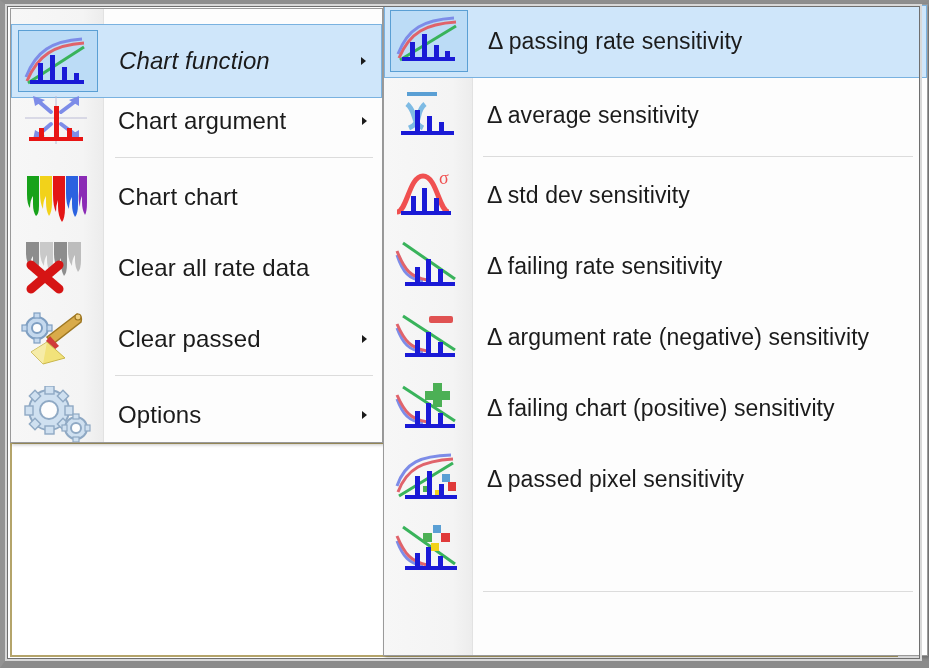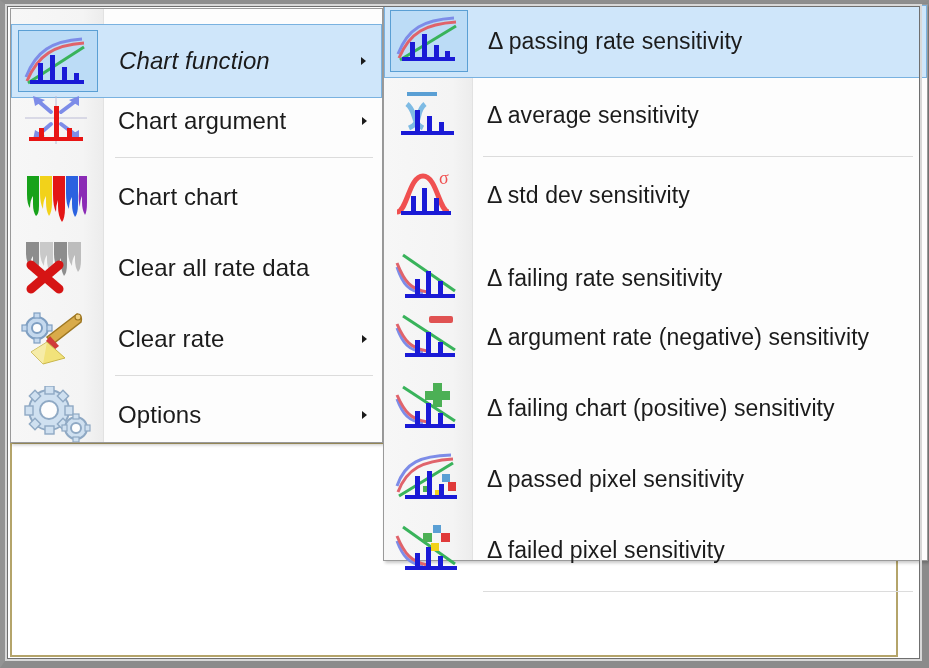--- a/index.html
+++ b/index.html
@@ -88,21 +88,21 @@
   #mainmenu .menuitem .icon{left:4px;top:4px;width:84px;height:62px;}
   #mainmenu .menuitem.selected{left:0;top:0;width:371px;height:74px;}
   #mainmenu .menuitem.selected .icon{left:6px;top:5px;width:80px;height:62px;}
   #mainmenu .menuitem .label{
     position:absolute;left:107px;font-size:24px;letter-spacing:.1px;
   }
   #mainmenu .menuitem .arrow{right:15px;top:50%;margin-top:-4px;}
   #mainmenu .sep{left:104px;width:258px;}
 
   
-  #submenu{left:378px;top:0px;width:545px;height:557px;}
+  #submenu{left:378px;top:0px;width:545px;height:652px;}
   #submenu .gutter{width:88px;}
   #submenu .menuitem{
     position:absolute;left:0;width:543px;height:71px;
   }
   #submenu .menuitem .icon{left:3px;top:4px;width:82px;height:62px;}
   #submenu .menuitem.selected{left:0;top:0;width:543px;height:73px;}
   #submenu .menuitem.selected .icon{left:5px;top:4px;width:78px;height:62px;}
   #submenu .menuitem .label{
     position:absolute;left:103px;font-size:23px;letter-spacing:.1px;
   }
@@ -214,21 +214,21 @@
             <circle cx="16" cy="18" r="5" fill="#fdfdfd" stroke="#7f9fc2" stroke-width="2"></circle>
             <g fill="#c5d9ee" stroke="#7f9fc2" stroke-width="1.2">
               <rect x="13" y="3" width="6" height="5"></rect>
                 <rect x="13" y="28" width="6" height="5"></rect>
               <rect x="1" y="15" width="5" height="6"></rect>
                 <rect x="26" y="15" width="5" height="6"></rect>
             </g>
           </g>
         </svg>
       </span>
-      <span class="label">Clear rate</span>
+      <span class="label">Clear passed</span>
       <span class="arrow"></span>
     </div>
 
     <div class="sep" style="top:366px;"></div>
 
     <div class="menuitem" style="top:370px;">
       <span class="icon">
         <svg width="72" height="56" viewBox="0 0 72 56">
           <g>
             <circle cx="28" cy="24" r="20" fill="#cfe0f0" stroke="#8fa9c4" stroke-width="2"></circle>
@@ -310,21 +310,21 @@
             <rect x="18" y="28" width="5" height="16"></rect>
             <rect x="29" y="20" width="5" height="24"></rect>
             <rect x="41" y="30" width="5" height="14"></rect>
             <rect x="8" y="43" width="50" height="4"></rect>
           </g>
         </svg>
       </span>
       <span class="label">Δ std dev sensitivity</span>
     </div>
 
-    <div class="menuitem" style="top:238px;padding-left:16px;">
+    <div class="menuitem" style="top:226px;padding-left:16px;">
       <span class="icon">
         <svg width="70" height="54" viewBox="0 0 70 54">
           <path d="M4 16 C10 34, 16 40, 30 42" stroke="#7d8ce8" stroke-width="3" fill="none"></path>
           <path d="M4 12 C12 32, 18 38, 34 41" stroke="#e0636b" stroke-width="3" fill="none"></path>
           <path d="M10 4 L62 40" stroke="#39b35b" stroke-width="3" fill="none"></path>
           <g fill="#1a1ad6">
             <rect x="22" y="28" width="5" height="16"></rect>
             <rect x="33" y="20" width="5" height="24"></rect>
             <rect x="45" y="30" width="5" height="14"></rect>
             <rect x="12" y="43" width="50" height="4"></rect>
@@ -405,20 +405,19 @@
           <rect x="48" y="10" width="9" height="9" fill="#e03a3a"></rect>
           <rect x="38" y="20" width="8" height="8" fill="#f2d21a"></rect>
           <g fill="#1a1ad6">
             <rect x="22" y="30" width="5" height="14"></rect>
             <rect x="33" y="24" width="5" height="20"></rect>
             <rect x="45" y="33" width="5" height="11"></rect>
             <rect x="12" y="43" width="52" height="4"></rect>
           </g>
         </svg>
       </span>
-      <span class="label">Δ failed pixel sensitivity</span>
     </div>
 
     <div class="sep" style="top:586px;"></div>
 
   </div>
 
 </div>
 
 </body></html>

